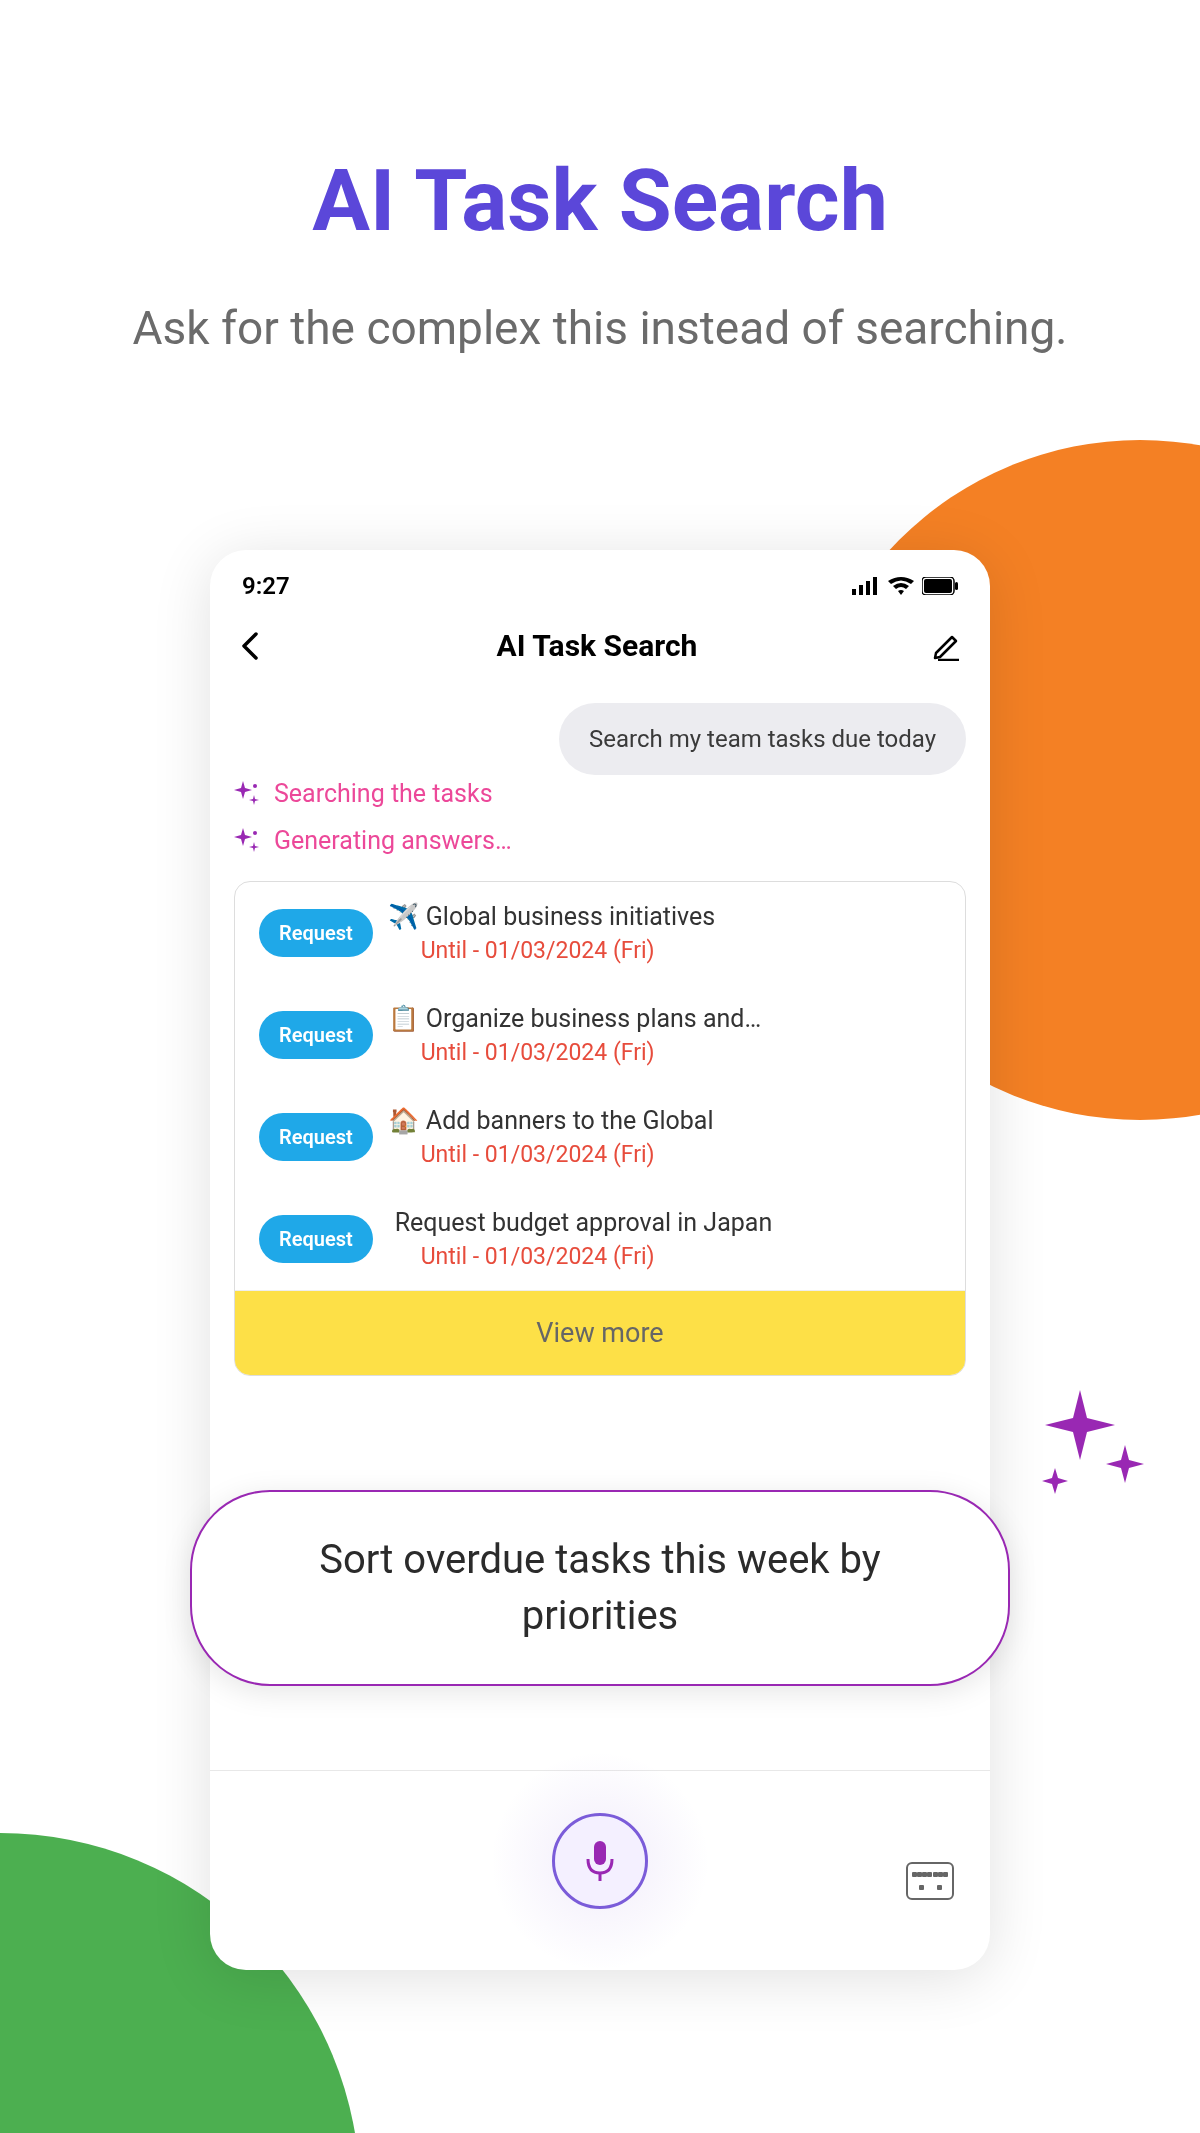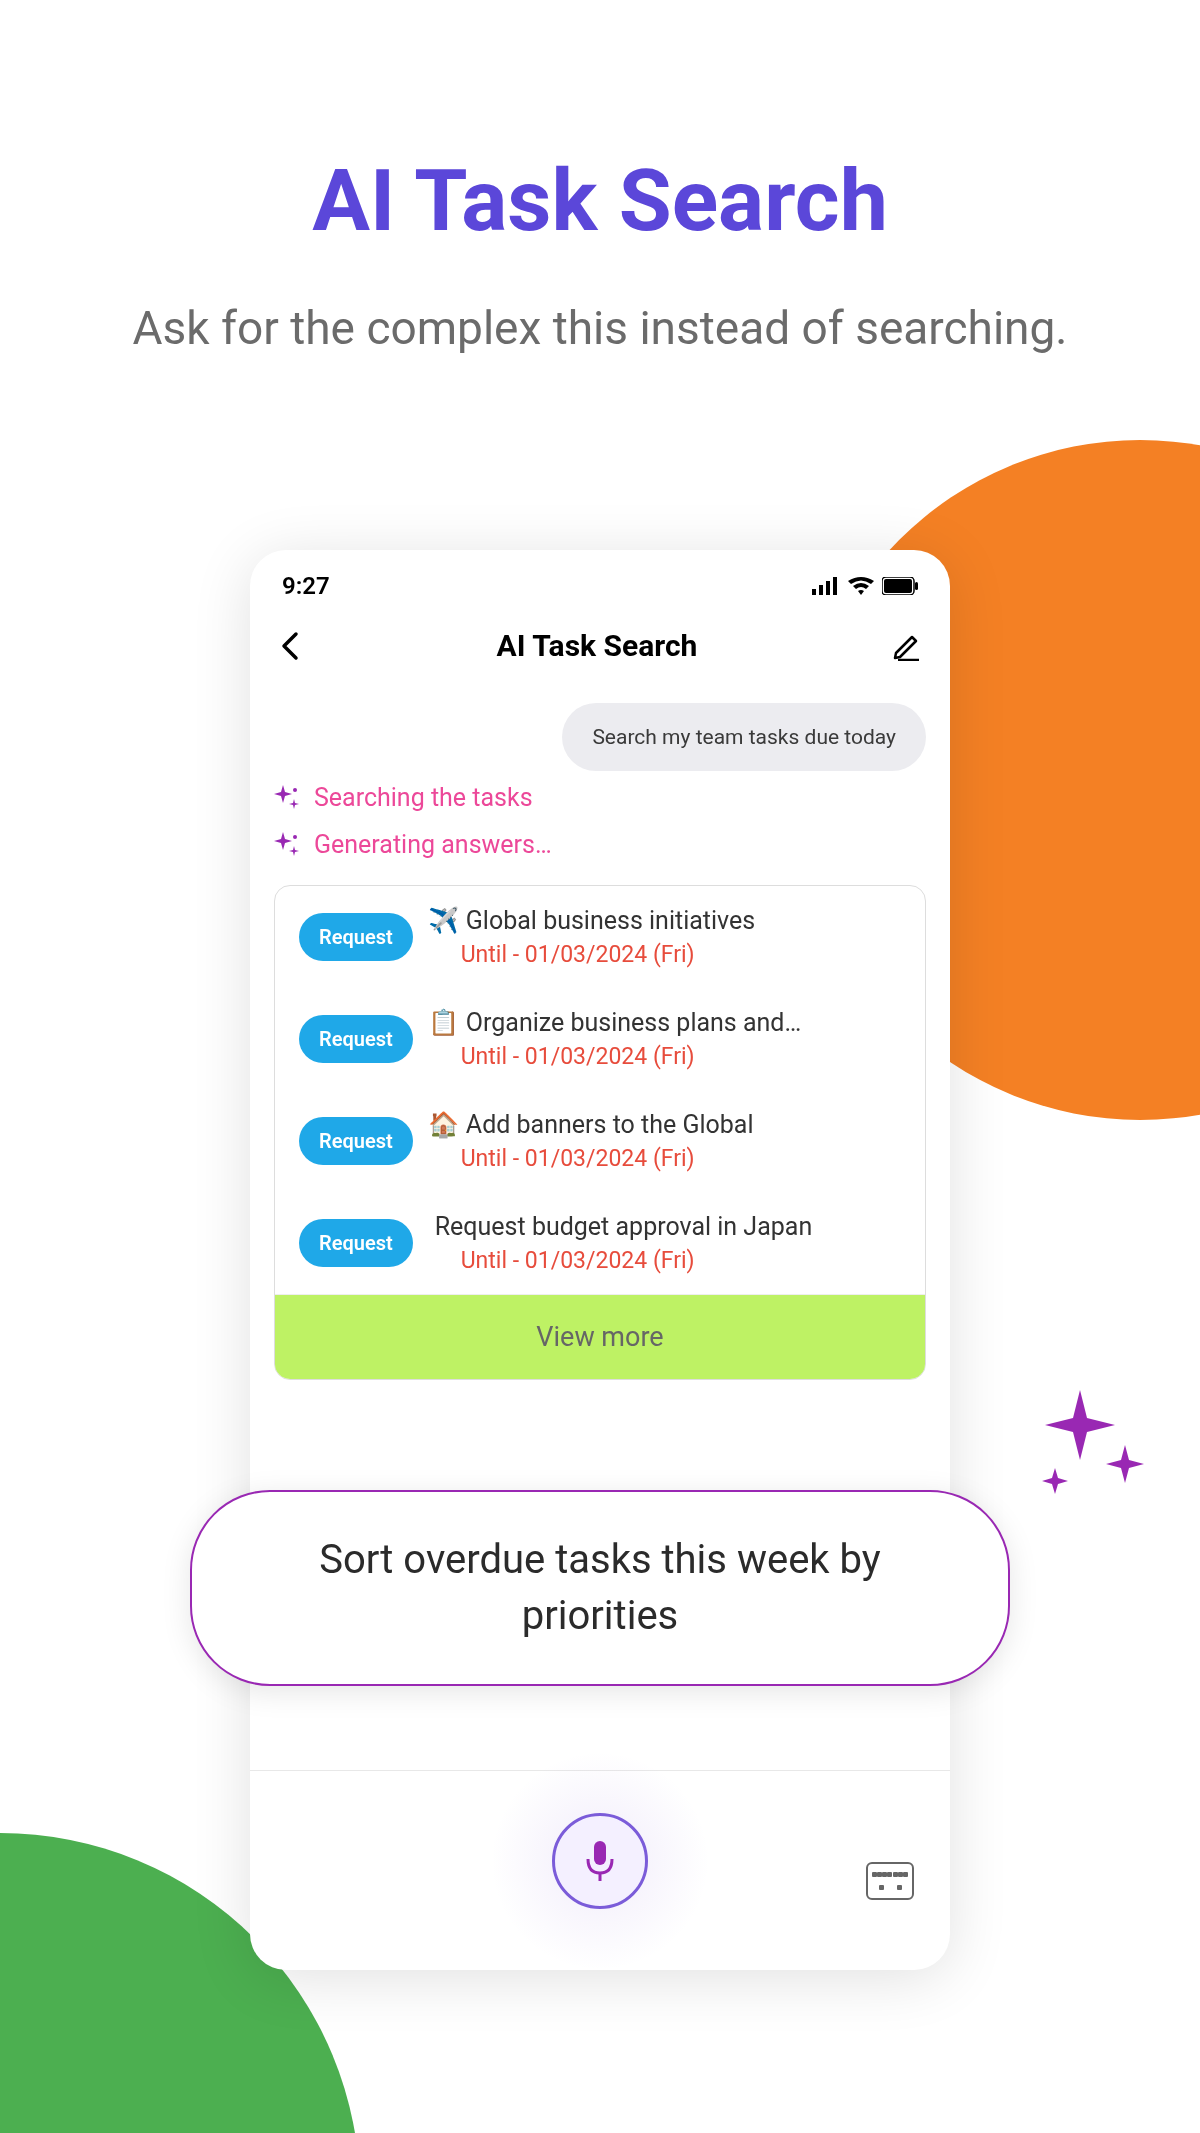--- a/index.html
+++ b/index.html
@@ -48,21 +48,21 @@
       font-weight: 400;
       color: #6b6b6b;
       margin-top: 50px;
     }
     
     .phone {
       position: absolute;
       top: 550px;
       left: 50%;
       transform: translateX(-50%);
-      width: 700px;
+      width: 780px;
       height: 1420px;
       background: #ffffff;
       border-radius: 36px;
       box-shadow: 0 8px 60px rgba(0,0,0,0.12);
       z-index: 2;
       overflow: hidden;
     }
     
     .status-bar {
       display: flex;
@@ -80,25 +80,25 @@
       padding: 18px 28px 14px;
     }
     .nav-title { font-size: 30px; font-weight: 700; color: #000; }
     
     .chat-area { padding: 0 24px; }
     
     .user-bubble {
       float: right;
       background: #ececf0;
       color: #3a3a3a;
-      font-size: 21px;
+      font-size: 24px;
       padding: 22px 30px;
       border-radius: 40px;
       margin-top: 26px;
-      margin-bottom: 12px;
+      margin-bottom: 4px;
       clear: both;
     }
     
     .status-line {
       clear: both;
       display: flex;
       align-items: center;
       gap: 14px;
       font-size: 25px;
       color: #ec4899;
@@ -142,21 +142,21 @@
       color: #333;
       white-space: nowrap;
       overflow: hidden;
       text-overflow: ellipsis;
     }
     .task-title .emoji { margin-right: 6px; }
     .task-date { font-size: 23px; color: #e74c3c; margin-top: 6px; margin-left: 32px; }
     
     .view-more {
       border-top: 1px solid #eee;
-      background: #bef264;
+      background: #fde047;
       text-align: center;
       padding: 26px 0;
       font-size: 27px;
       color: #666;
     }
     
     .suggestion-pill {
       position: absolute;
       top: 1490px;
       left: 50%;

